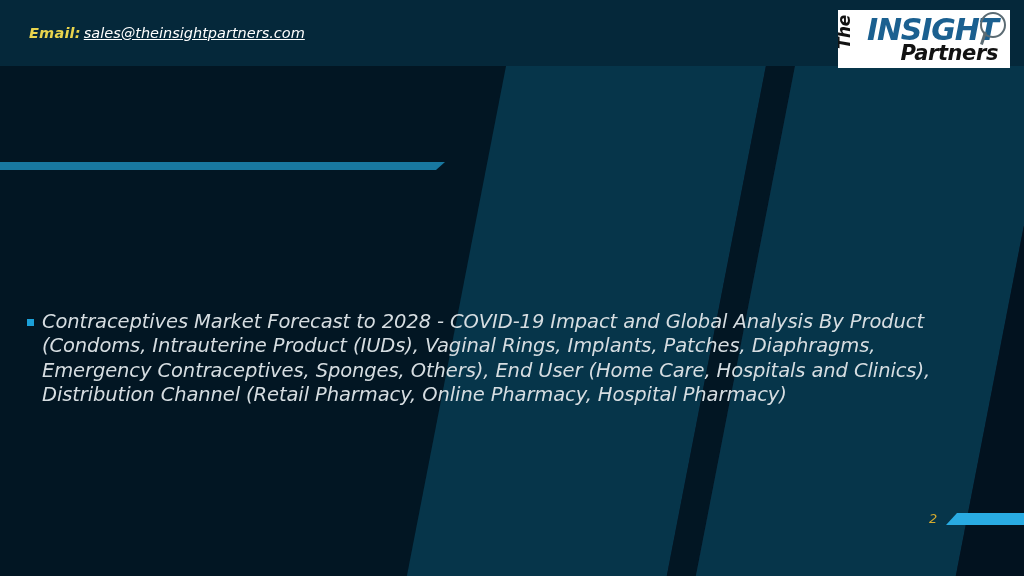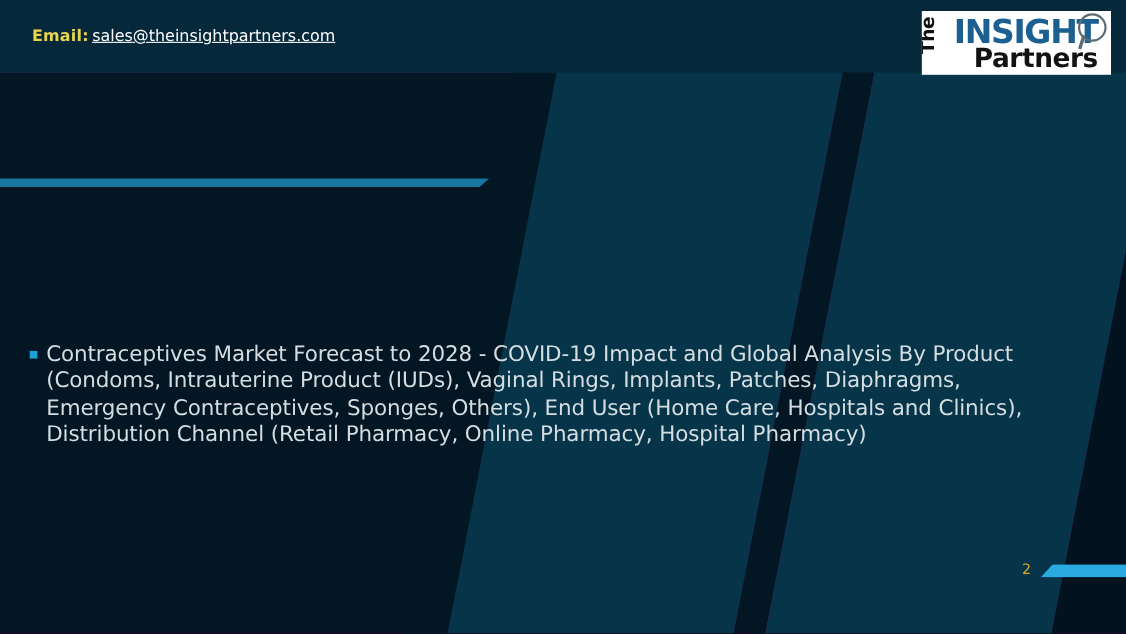--- a/index.html
+++ b/index.html
@@ -5,22 +5,23 @@
   html, body {
     margin: 0;
     padding: 0;
     background: #000;
   }
   #slide {
     position: relative;
     width: 1024px;
     height: 576px;
     overflow: hidden;
-    background: #701a75;
+    background: #0f172a;
     font-family: "DejaVu Sans", sans-serif;
+    font-style: italic;
   }
 
   
   .bg-layer {
     position: absolute;
     inset: 0;
     overflow: hidden;
   }
   .stripe {
     position: absolute;
@@ -110,21 +111,21 @@
     font-size: 30px;
     line-height: 32px;
     letter-spacing: -1.2px;
   }
   .logo-partners {
     position: absolute;
     right: 12px;
     top: 33px;
     color: #121212;
     font-weight: bold;
-    font-size: 24px;
+    font-size: 21px;
     line-height: 20px;
     letter-spacing: -0.4px;
   }
   .logo-glass {
     position: absolute;
     left: 142px;
     top: 2px;
     width: 22px;
     height: 22px;
     border: 2.5px solid #5b6b73;

